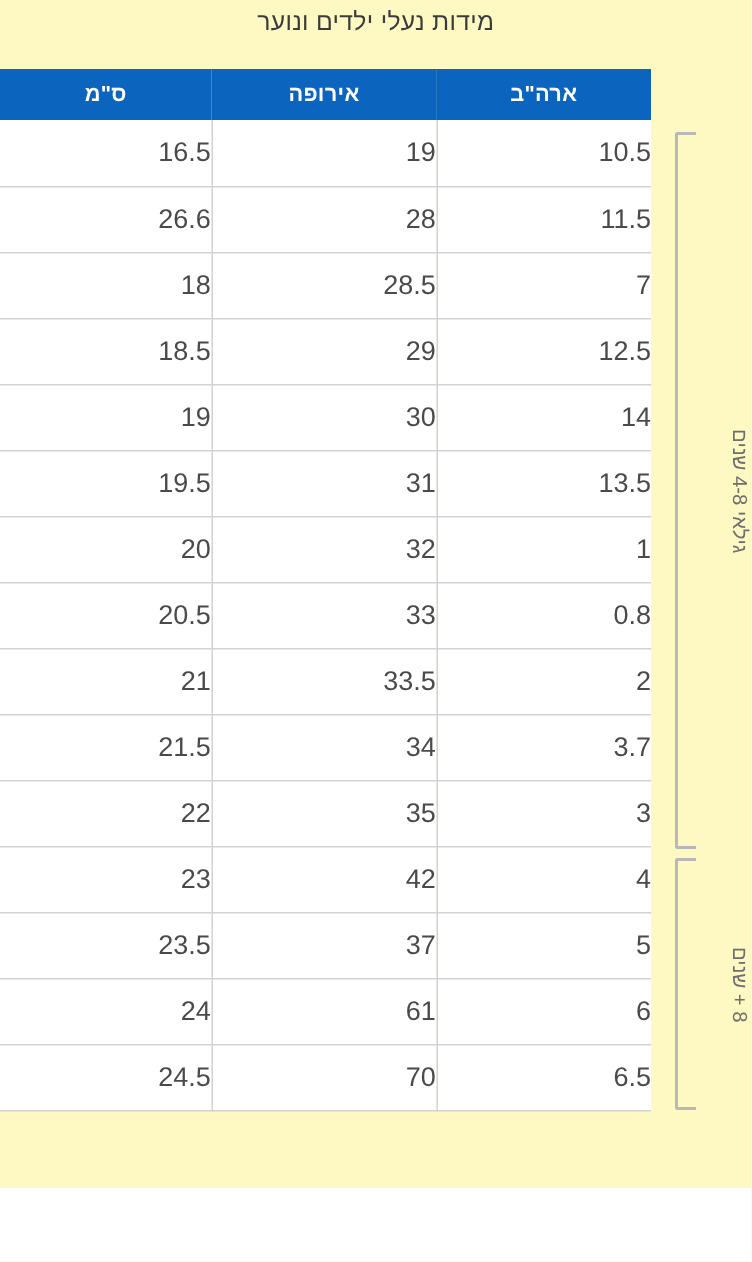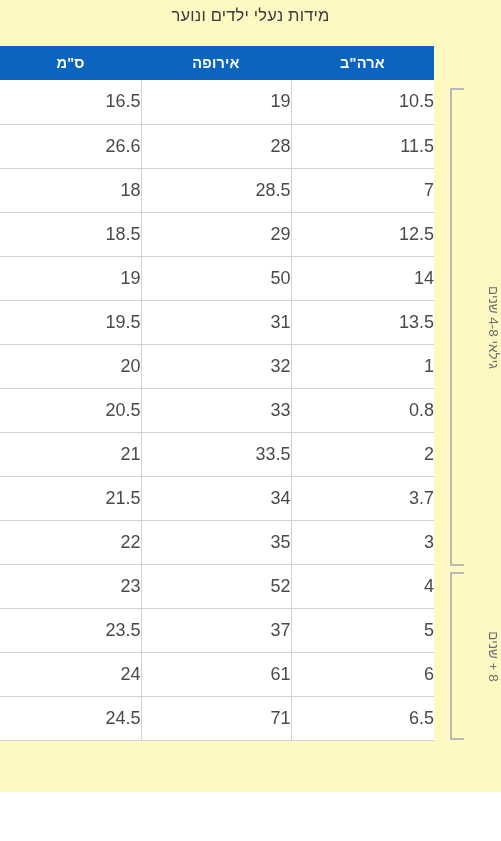--- a/index.html
+++ b/index.html
@@ -152,21 +152,21 @@
         <td>28.5</td>
         <td>18</td>
       </tr>
       <tr>
         <td>12.5</td>
         <td>29</td>
         <td>18.5</td>
       </tr>
       <tr>
         <td>14</td>
-        <td>50</td>
+        <td>30</td>
         <td>19</td>
       </tr>
       <tr>
         <td>13.5</td>
         <td>31</td>
         <td>19.5</td>
       </tr>
       <tr>
         <td>1</td>
         <td>32</td>
@@ -187,36 +187,36 @@
         <td>34</td>
         <td>21.5</td>
       </tr>
       <tr>
         <td>3</td>
         <td>35</td>
         <td>22</td>
       </tr>
       <tr>
         <td>4</td>
-        <td>52</td>
+        <td>42</td>
         <td>23</td>
       </tr>
       <tr>
         <td>5</td>
         <td>37</td>
         <td>23.5</td>
       </tr>
       <tr>
         <td>6</td>
         <td>61</td>
         <td>24</td>
       </tr>
       <tr>
         <td>6.5</td>
-        <td>71</td>
+        <td>70</td>
         <td>24.5</td>
       </tr>
     </tbody>
   </table>
 
   <div class="group" id="group-young">
     <div class="bracket"></div>
     <div class="group-label">
       <span>גילאי 4-8 שנים</span>
     </div>

